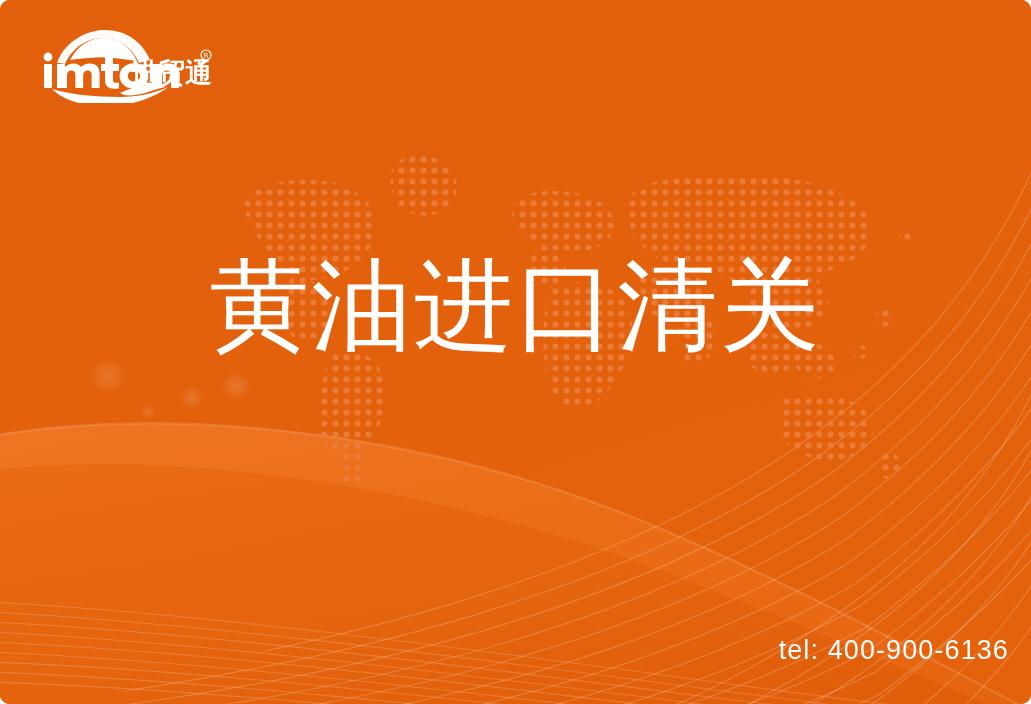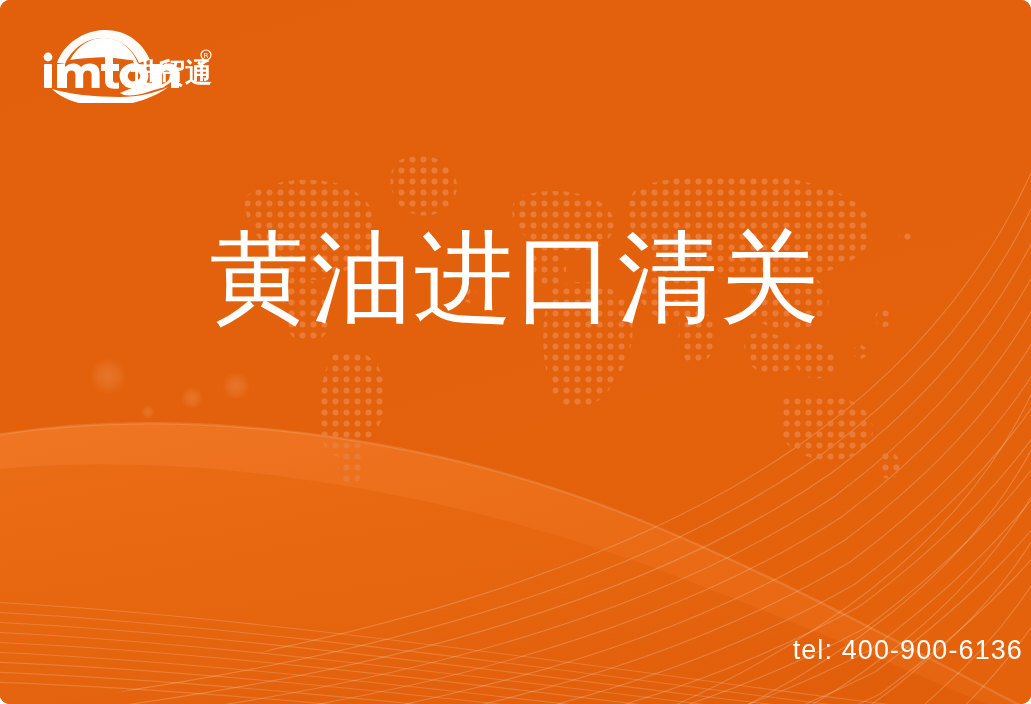--- a/index.html
+++ b/index.html
@@ -52,42 +52,42 @@
     top: 27px;
     width: 175px;
     height: 76px;
   }
   .logo svg { display: block; }
 
   
   .headline {
     position: absolute;
     left: 0;
-    top: 216px;
+    top: 244px;
     width: 1031px;
     text-align: center;
     color: #ffffff;
     font-family: "Liberation Sans", "DejaVu Sans", sans-serif;
     font-weight: 300;
     line-height: 1.22;
     letter-spacing: 1px;
     user-select: none;
   }
   .headline .line {
     display: block;
     font-size: 100px;
     white-space: nowrap;
   }
   .headline .line-1 { letter-spacing: 2px; }
   .headline .line-2 { letter-spacing: 2px; }
 
   
   .tel {
     position: absolute;
-    right: 8px;
+    right: 22px;
     bottom: 38px;
     color: #ffffff;
     font-family: "Liberation Sans", "DejaVu Sans", sans-serif;
     font-size: 27px;
     font-weight: 400;
     letter-spacing: 1.1px;
     white-space: nowrap;
   }
 </style>
 </head>

